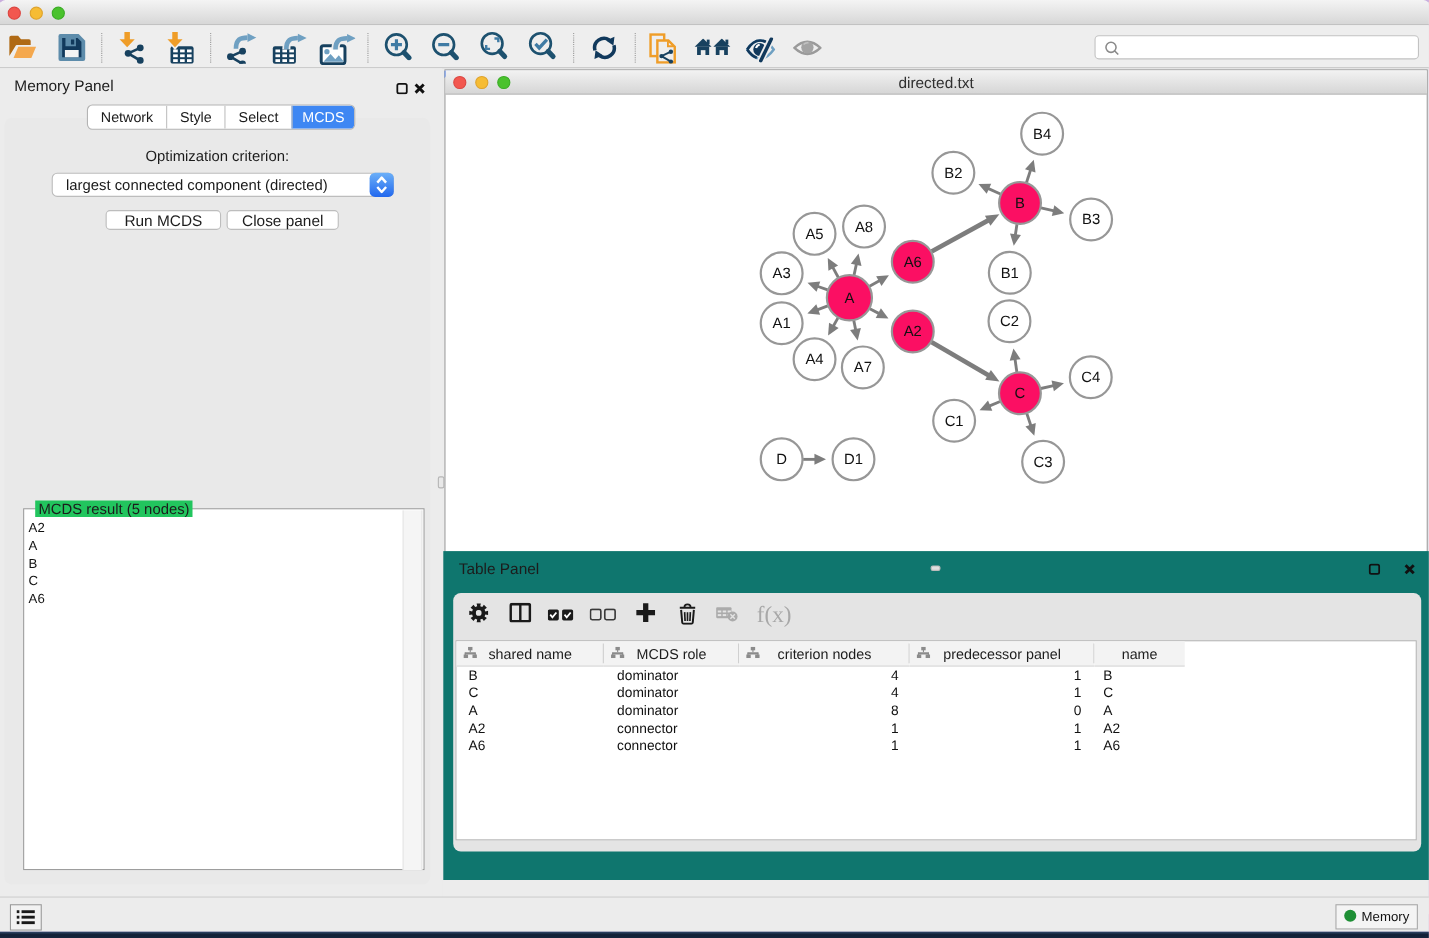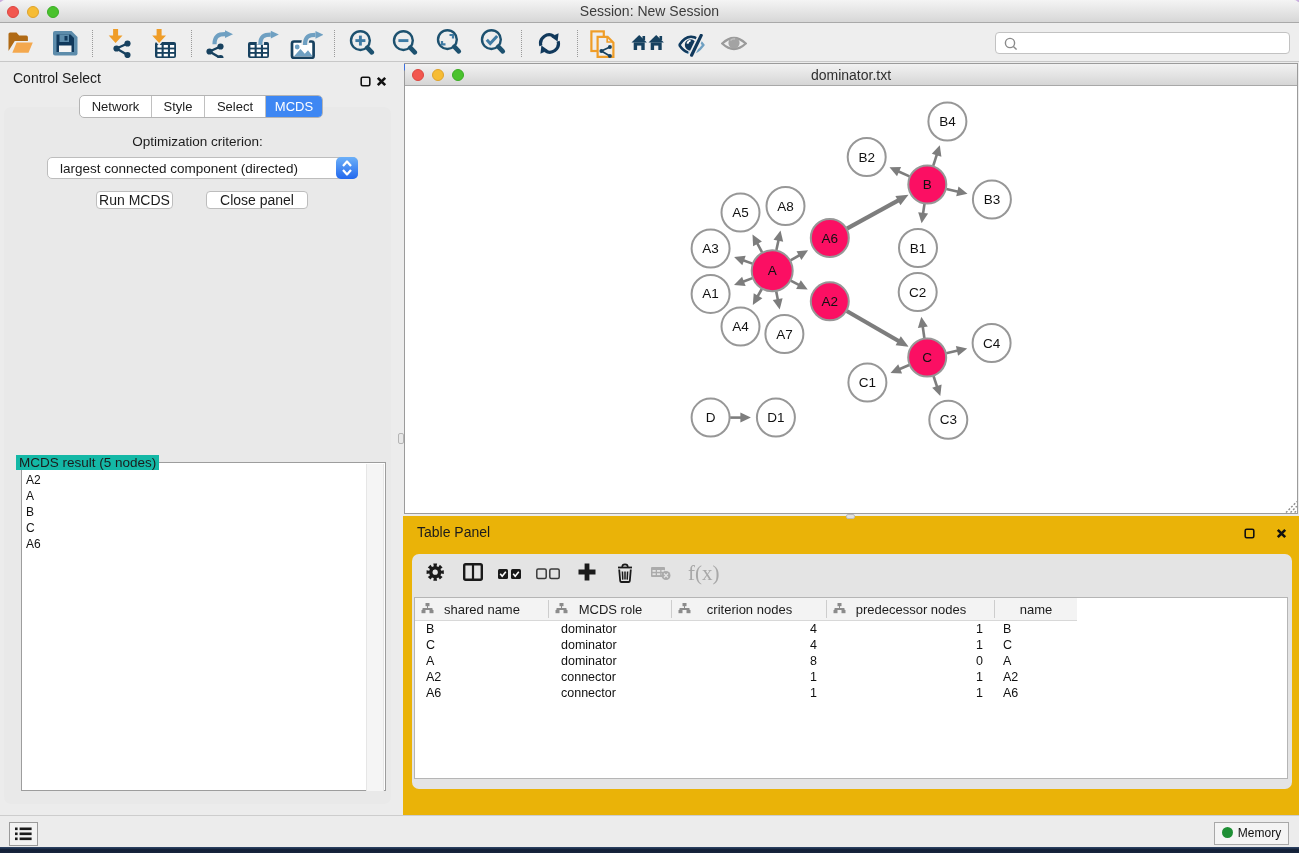--- a/index.html
+++ b/index.html
@@ -24,29 +24,29 @@
 .seg div:first-child{border-left:none}
 .seg div.sel{background:#3e87f3;color:#fff}
 #cptabs{left:79px;top:33px;height:23px}
 #cpbody{position:absolute;left:4px;top:45px;width:387px;height:697px;background:#e9e9e9;border-radius:7px}
 #optlab{position:absolute;left:0;width:100%;top:27px;text-align:center;font-size:13.5px;color:#1c1c1c}
 #dropdown{position:absolute;left:43px;top:50px;width:311px;height:22px;background:#fff;border:1px solid #bdbdbd;border-radius:5px}
 #dropdown .dtext{position:absolute;left:12px;top:3px;font-size:13.5px;color:#1a1a1a}
 #dropdown .stepper{position:absolute;right:-1px;top:-1px;width:22px;height:22px;border-radius:5px;background:linear-gradient(#6cb0f8,#2268ee)}
 .mbtn{position:absolute;height:18px;background:#fff;border:1px solid #bdbdbd;border-radius:4px;font-size:14px;color:#1c1c1c;text-align:center;line-height:17px}
 #groupbox{position:absolute;left:17px;top:355px;width:365px;height:329px;background:#fff;border:1px solid #9d9d9d}
-#grouplab{position:absolute;left:12px;top:348px;font-size:13.5px;color:#1c1c1c;background:#14b8a6;padding:0 3px}
+#grouplab{position:absolute;left:28px;top:348px;font-size:13.5px;color:#1c1c1c;background:#22c55e;padding:0 3px}
 #mcdslist{position:absolute;left:4px;top:9px;font-size:12px;color:#111;line-height:16px}
 #gbsb{position:absolute;right:1px;top:1px;width:18px;height:327px;background:#f5f5f5;border-left:1px solid #e6e6e6;border-right:1px solid #e6e6e6}
 
 #gwin{position:absolute;left:404px;top:63px;width:894px;height:451px;background:#fff;border:1px solid #9b9b9b}
 #gtitle{position:absolute;left:0;top:0;width:100%;height:22px;background:linear-gradient(#f2f2f2,#d6d6d6);border-bottom:1px solid #a8a8a8}
 #gtitle .title{position:absolute;left:0;right:0;top:3px;text-align:center;font-size:14px;color:#2f2f2f}
 
-#tpanel{position:absolute;left:403px;top:516px;width:896px;height:299px;background:#eab308}
+#tpanel{position:absolute;left:403px;top:501px;width:896px;height:299px;background:#0f766e}
 #tpanel .ptitle{position:absolute;left:14px;top:8px;font-size:14px;color:#1c1c1c}
 #tbody{position:absolute;left:9px;top:38px;width:880px;height:235px;background:#e4e4e4;border-radius:7px}
 #ttable{position:absolute;left:2px;top:43px;width:874px;height:182px;background:#fff;border:1px solid #b5b5b5}
 .thead{position:absolute;top:0;height:23px;background:#f3f3f3;border-bottom:1px solid #d8d8d8;font-size:13px;color:#1c1c1c}
 .thead .lbl{position:absolute;left:0;right:0;top:4px;text-align:center}
 .thead .vline{position:absolute;right:0;top:2px;bottom:2px;width:0;border-right:1px solid #cdcdcd}
 .trow{position:absolute;font-size:12.5px;color:#111}
 #btabs{left:269px;top:275px;height:19px}
 
 #statusbar{position:absolute;left:0;top:815px;width:1299px;height:16px;background:#ececec;border-top:1px solid #cdcdcd}
@@ -54,21 +54,20 @@
 #membtn{position:absolute;right:10px;top:6px;width:75px;height:23px;background:#f4f4f4;border:1px solid #a8a8a8;font-size:12px;color:#111;text-align:center;line-height:21px}
 #bottomstrip{position:absolute;left:0;top:847px;width:1299px;height:6px;background:linear-gradient(#31486b,#121f36 45%,#17253e)}
 </style>
 </head>
 <body>
 <div id="app"></div>
 <div id="titlebar">
   <div class="tl" style="left:7px;background:#f2574f;border:1px solid #dc4641"></div>
   <div class="tl" style="left:27px;background:#f6bc34;border:1px solid #dfa32b"></div>
   <div class="tl" style="left:47px;background:#4ac22d;border:1px solid #3aad25"></div>
-  <div class="title">Session: New Session</div>
 </div>
 <div id="toolbar">
 <svg class="ticon" style="left:7px;top:8px" width="28" height="23" viewBox="0 0 28 23">
 <path d="M1.5 20 V3 q0-1.6 1.6-1.6 h6.4 l2.6 3.2 h7.2 q1.6 0 1.6 1.6 V10 h-12.6 q-0.9 0-1.2 0.9 L1.5 20 Z" fill="#b06a15"></path>
 <path d="M5.3 21.8 L9.6 11.4 h16.2 L21.5 21.8 Z" fill="#f4a84e"></path>
     </svg>
 <svg class="ticon" style="left:53px;top:8px" width="25" height="25" viewBox="0 0 25 25">
 <path d="M2 0 H18.5 L24.5 6 V22.5 q0 2-2 2 H2 q-2 0-2-2 V2 q0-2 2-2 Z" fill="#5d8cab"></path>
 <path d="M3.5 3.5 H17.5 L21 7 V21 H3.5 Z" fill="#11395c"></path>
 <path d="M6.5 3.5 h9.5 v7.5 h-9.5 Z" fill="#5d8cab"></path>
@@ -200,37 +199,37 @@
   <div class="sep" style="left:521px"></div>
   <div class="sep" style="left:577px"></div>
   <div id="searchbox">
       <svg width="18" height="18" style="position:absolute;left:6px;top:2px" viewBox="0 0 18 18">
         <circle cx="8" cy="8" r="4.6" fill="none" stroke="#8a8a8a" stroke-width="1.4"></circle>
         <line x1="11.4" y1="11.4" x2="14.6" y2="14.6" stroke="#8a8a8a" stroke-width="1.4"></line>
       </svg>
     </div>
 </div>
 <div id="cpanel">
-  <div class="ptitle">Control Select</div>
+  <div class="ptitle">Memory Panel</div>
   <div class="abs" style="left:360px;top:11px"><svg width="11" height="11" viewBox="0 0 11 11">
         <rect x="1.2" y="1.2" width="8.6" height="8.6" rx="1.5" fill="none" stroke="#111" stroke-width="1.6"></rect>
       </svg></div>
     <div class="abs" style="left:376px;top:11px"><svg width="11" height="11" viewBox="0 0 11 11">
         <path d="M1.8 1.8 L9.2 9.2 M9.2 1.8 L1.8 9.2" stroke="#111" stroke-width="2.6"></path>
       </svg></div>
   <div id="cpbody">
     <div id="optlab">Optimization criterion:</div>
     <div id="dropdown">
         <span class="dtext">largest connected component (directed)</span>
         <span class="stepper"><svg width="22" height="22" viewBox="0 0 22 22">
             <path d="M7 9 L11 4.5 L15 9" fill="none" stroke="#fff" stroke-width="2.2" stroke-linejoin="round"></path>
             <path d="M7 13 L11 17.5 L15 13" fill="none" stroke="#fff" stroke-width="2.2" stroke-linejoin="round"></path>
           </svg></span>
       </div>
-    <div class="mbtn" style="left:92px;top:84px;width:77px">Run MCDS</div>
+    <div class="mbtn" style="left:92px;top:84px;width:105px">Run MCDS</div>
     <div class="mbtn" style="left:202px;top:84px;width:102px">Close panel</div>
     <div id="groupbox">
         <div id="mcdslist">A2<br>A<br>B<br>C<br>A6</div>
         <div id="gbsb"></div>
       </div>
     <div id="grouplab">MCDS result (5 nodes)</div>
   </div>
   <div class="seg" id="cptabs">
     <div style="width:71px">Network</div>
     <div style="width:53px">Style</div>
@@ -247,21 +246,21 @@
         <line x1="10.6" y1="12.6" x2="12.8" y2="10.4"></line>
       </g>
     </svg>
 <svg class="abs" style="left:-1px;top:0" width="6" height="7" viewBox="0 0 6 7">
       <path d="M0 0 L6 0 L0 7 Z" fill="#3c6fe0"></path>
     </svg>
 <div id="gtitle">
     <div class="tl" style="left:7px;top:5px;background:#f2574f;border:1px solid #dc4641"></div>
     <div class="tl" style="left:27px;top:5px;background:#f6bc34;border:1px solid #dfa32b"></div>
     <div class="tl" style="left:47px;top:5px;background:#4ac22d;border:1px solid #3aad25"></div>
-    <div class="title">dominator.txt</div>
+    <div class="title">directed.txt</div>
   </div>
   <svg id="gcanvas" style="position:absolute;left:0;top:23px" width="892" height="426" viewBox="0 0 892 426">
   <g font-family="Liberation Sans,sans-serif">
         <line x1="357.1" y1="165.3" x2="352.0" y2="155.9" stroke="#7d7d7d" stroke-width="2.6"></line>
 <polygon points="347.5,147.5 356.9,154.4 348.1,159.2" fill="#7d7d7d"></polygon>
 <line x1="371.4" y1="163.1" x2="373.6" y2="152.8" stroke="#7d7d7d" stroke-width="2.6"></line>
 <polygon points="375.5,143.5 378.2,154.8 368.5,152.8" fill="#7d7d7d"></polygon>
 <line x1="347.4" y1="176.6" x2="338.1" y2="173.2" stroke="#7d7d7d" stroke-width="2.6"></line>
 <polygon points="329.1,170.0 340.7,168.8 337.3,178.2" fill="#7d7d7d"></polygon>
 <line x1="347.5" y1="191.1" x2="337.9" y2="194.7" stroke="#7d7d7d" stroke-width="2.6"></line>
@@ -443,21 +442,21 @@
           <svg width="13" height="11" viewBox="0 0 13 11" style="position:absolute;top:5px;left:6px">
             <g fill="#8b8b8b">
               <rect x="4.5" y="0" width="4" height="3.2"></rect>
               <rect x="0.5" y="7" width="4" height="3.2"></rect>
               <rect x="8.5" y="7" width="4" height="3.2"></rect>
               <path d="M6 3h1v2h-1z"></path>
               <path d="M2 5.5h9v1H2z" fill="none" stroke="#8b8b8b" stroke-width="1"></path>
               <path d="M2 5.5v2M11 5.5v2" stroke="#8b8b8b" stroke-width="1"></path>
             </g>
           </svg>
-          <span class="lbl">predecessor nodes</span>
+          <span class="lbl">predecessor panel</span>
           <span class="vline"></span>
         </div>
         <div class="thead" style="left:580px;width:82px">
           <span class="lbl">name</span>
         </div>
       <div class="trow" style="left:11px;top:24px">B</div>
         <div class="trow" style="left:146px;top:24px">dominator</div>
         <div class="trow" style="left:257px;top:24px;width:145px;text-align:right">4</div>
         <div class="trow" style="left:412px;top:24px;width:156px;text-align:right">1</div>
         <div class="trow" style="left:588px;top:24px">B</div>

